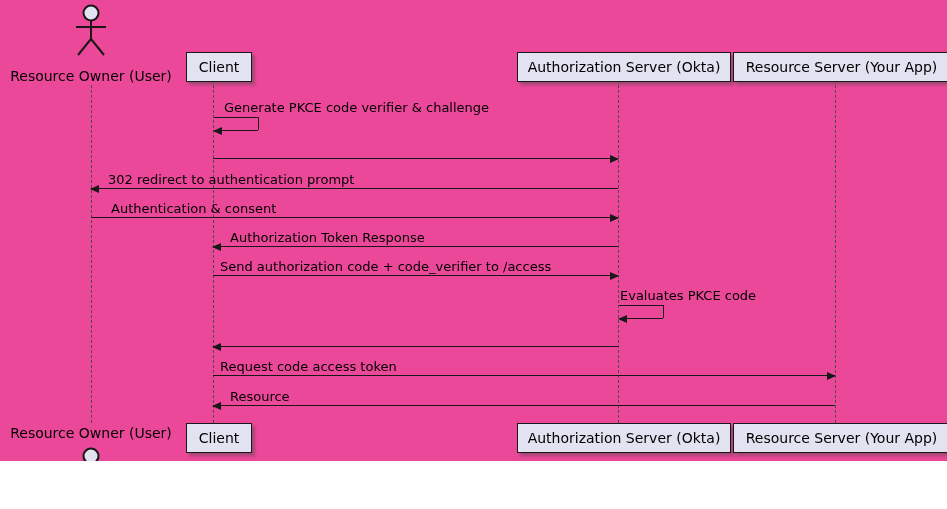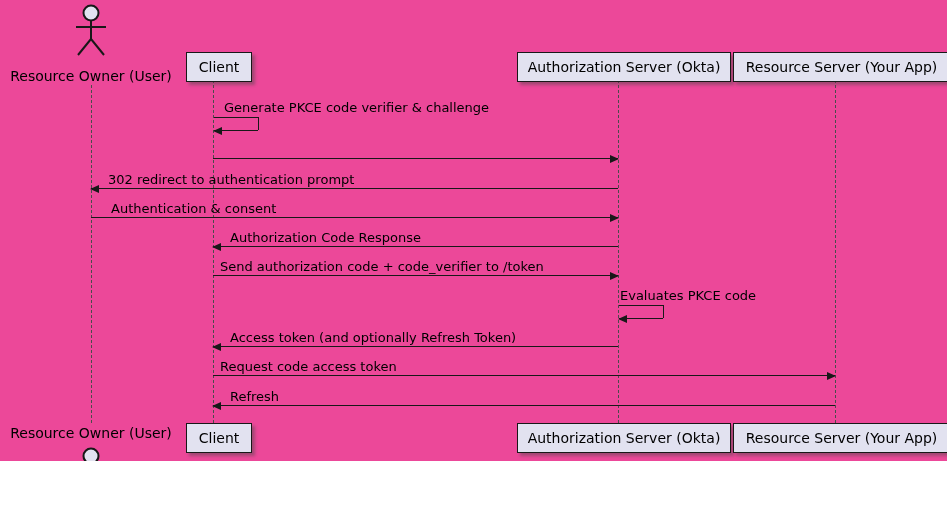--- a/index.html
+++ b/index.html
@@ -65,50 +65,49 @@
   <div class="msg-text" style="left:108px;top:172px;">302 redirect to authentication prompt</div>
   <div class="line" style="left:91px;top:188px;width:527px;">
       <i class="ah-l"></i>
     </div>
 
   <div class="msg-text" style="left:99px;top:201px;margin-left:12px;">Authentication &amp; consent</div>
   <div class="line" style="left:91px;top:217px;width:527px;">
       <i class="ah-r"></i>
     </div>
 
-  <div class="msg-text" style="left:230px;top:230px;">Authorization Code Response</div>
+  <div class="msg-text" style="left:230px;top:230px;">Authorization Token Response</div>
   <div class="line" style="left:213px;top:246px;width:405px;">
       <i class="ah-l"></i>
     </div>
 
-  <div class="msg-text" style="left:220px;top:259px;">Send authorization code + code_verifier to /token</div>
+  <div class="msg-text" style="left:220px;top:259px;">Send authorization code + code_verifier to /access</div>
   <div class="line" style="left:213px;top:275px;width:405px;">
       <i class="ah-r"></i>
     </div>
 
   <div class="msg-text" style="left:620px;top:288px;">Evaluates PKCE code</div>
   <div class="selfmsg" style="left:619px;top:305px;">
     <span class="line" style="left:0;top:0;width:44px;"></span>
     <span class="vline" style="left:44px;top:0;height:13px;"></span>
     <span class="line" style="left:0;top:13px;width:44px;">
         <i class="ah-l"></i>
       </span>
   </div>
 
-  <div class="msg-text" style="left:230px;top:330px;">Access token (and optionally Refresh Token)</div>
   <div class="line" style="left:213px;top:346px;width:405px;">
       <i class="ah-l"></i>
     </div>
 
   <div class="msg-text" style="left:220px;top:359px;">Request code access token</div>
   <div class="line" style="left:213px;top:375px;width:622px;">
       <i class="ah-r"></i>
     </div>
 
-  <div class="msg-text" style="left:230px;top:389px;">Refresh</div>
+  <div class="msg-text" style="left:230px;top:389px;">Resource</div>
   <div class="line" style="left:213px;top:405px;width:622px;">
       <i class="ah-l"></i>
     </div>
 
   <div class="pbox" style="left:186px;top:423px;width:54px;">
     <span>Client</span>
   </div>
   <div class="pbox" style="left:517px;top:423px;width:202px;">
     <span>Authorization Server (Okta)</span>
   </div>

